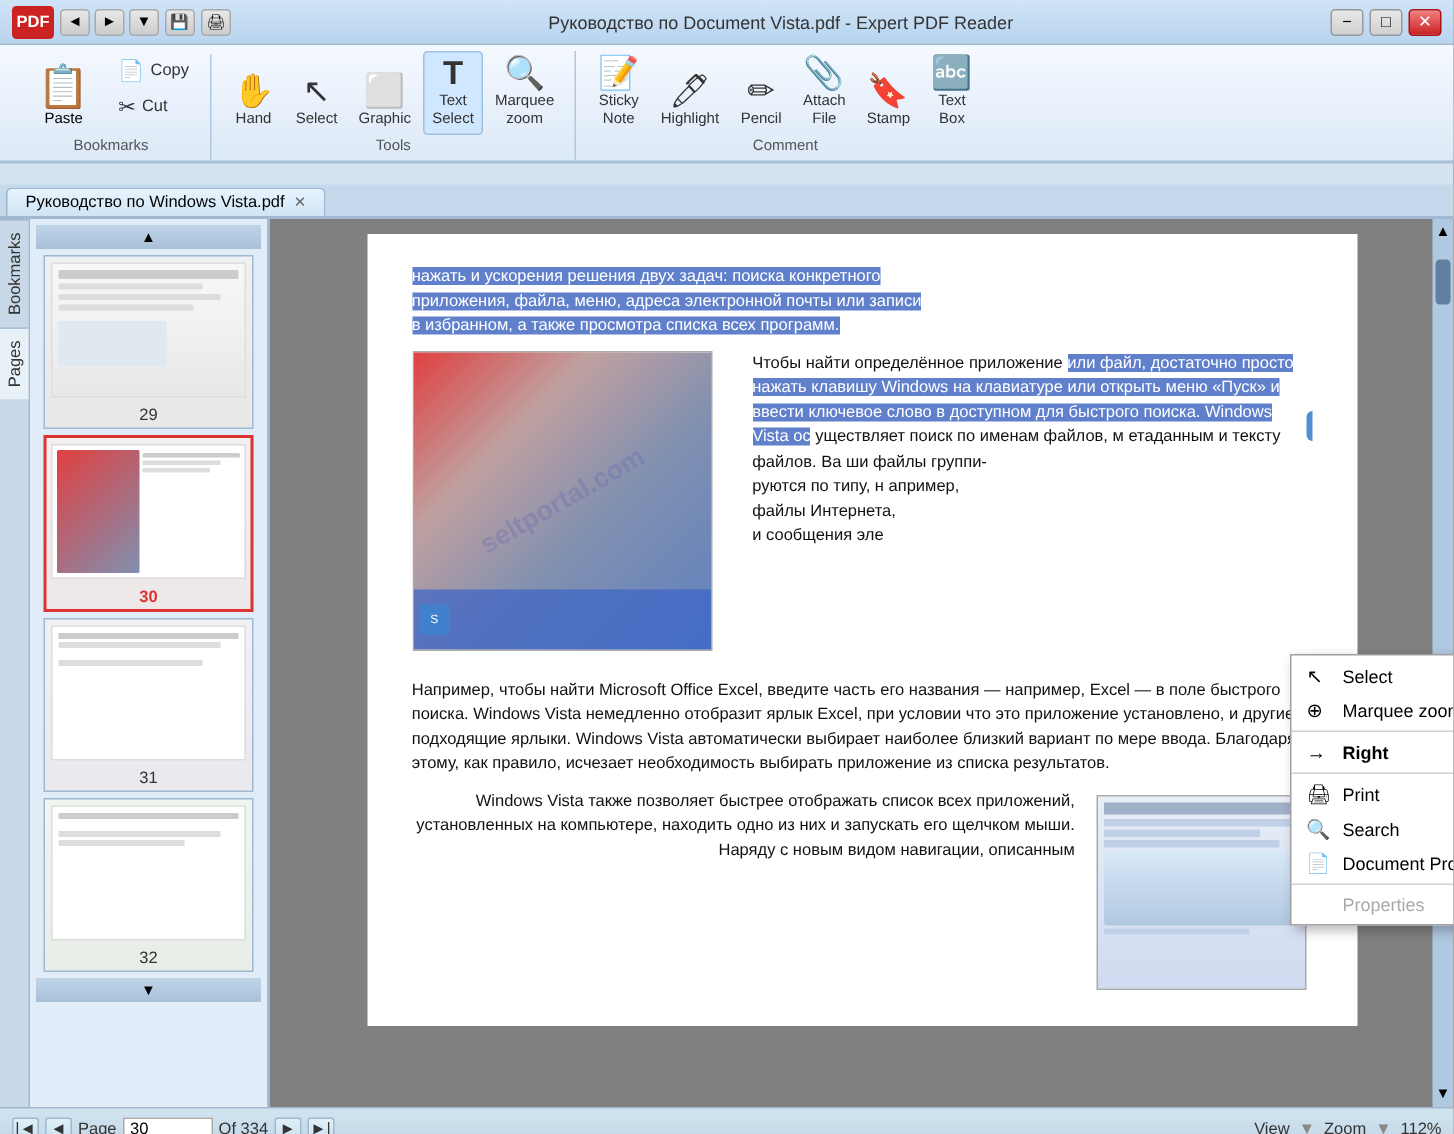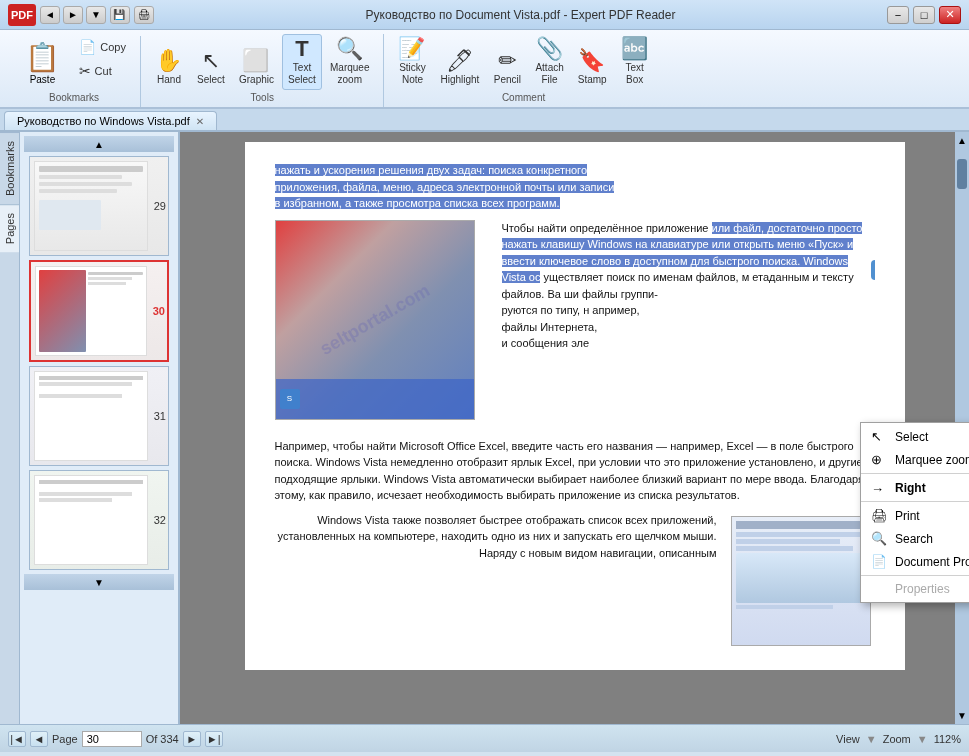--- a/index.html
+++ b/index.html
@@ -97,21 +97,21 @@
       border-radius: 3px;
       cursor: pointer;
       font-size: 10px;
       border: 1px solid transparent;
     }
     .paste-big .icon { font-size: 28px; }
     .paste-small-group { display: flex; flex-direction: column; gap: 2px; }
     .help-icon { font-size: 18px; color: #5080c0; cursor: pointer; }
 
     
-    .doc-tabs { background: #c5d9ec; display: flex; align-items: flex-end; padding: 2px 4px 0; border-bottom: 2px solid #a0b8d0; }
+    .doc-tabs { background: #c5d9ec; display: flex; align-items: flex-end; padding: 2px 4px 0; border-bottom: 2px solid #a0b8d0; margin-top: 14px; }
     .doc-tab {
       background: linear-gradient(to bottom, #e8f4ff, #d0e4f4);
       border: 1px solid #a0b8d0;
       border-bottom: none;
       border-radius: 4px 4px 0 0;
       padding: 3px 12px;
       font-size: 11px;
       cursor: pointer;
       display: flex; align-items: center; gap: 6px;
     }
@@ -154,21 +154,21 @@
       width: 100%; height: 16px;
       background: linear-gradient(to bottom, #c0d4e8, #a8c0d8);
       display: flex; align-items: center; justify-content: center;
       cursor: pointer; font-size: 10px;
     }
     .thumb-item {
       width: 140px;
       border: 1px solid #a0b8d0;
       background: white;
       cursor: pointer;
-      display: flex; flex-direction: row; align-items: center;
+      display: flex; flex-direction: column; align-items: center;
     }
     .thumb-img {
       width: 130px; height: 90px;
       background: white;
       margin: 4px;
       overflow: hidden;
       display: flex; align-items: center; justify-content: center;
       font-size: 9px; color: #aaa;
       border: 1px solid #ddd;
     }

